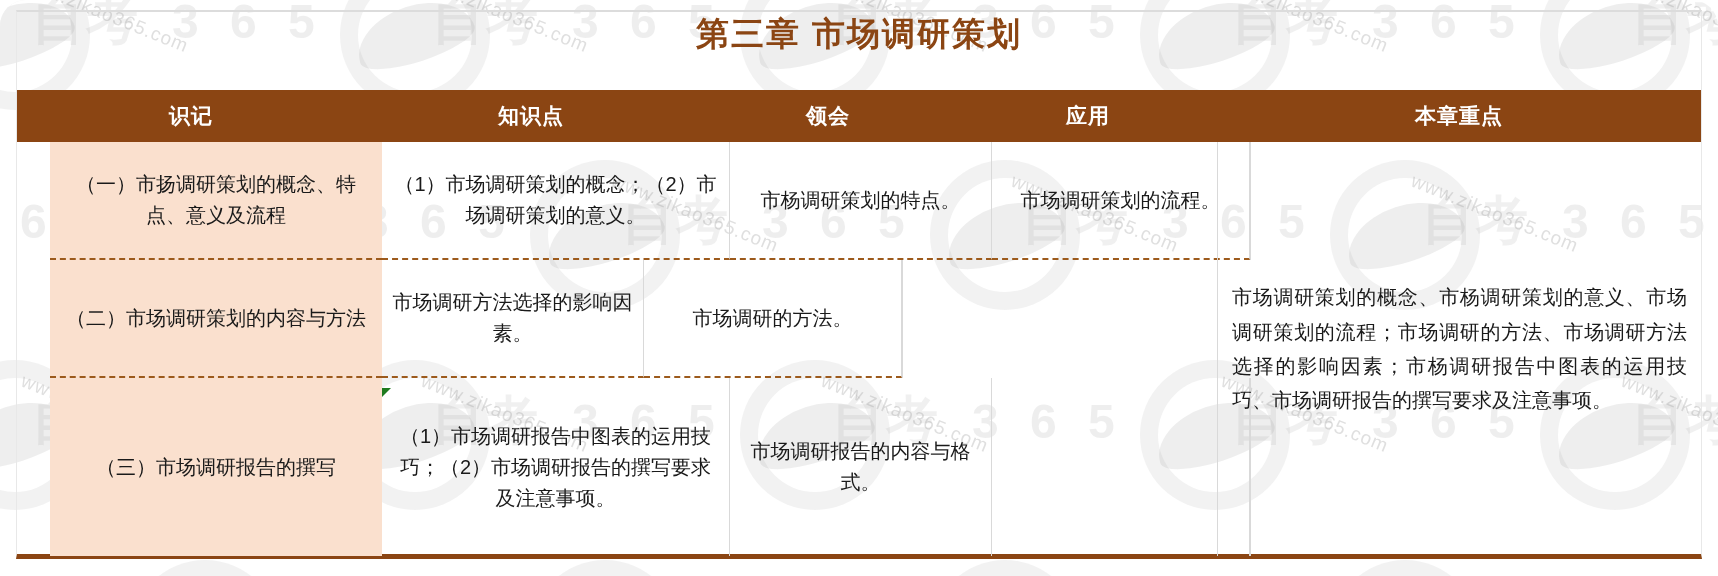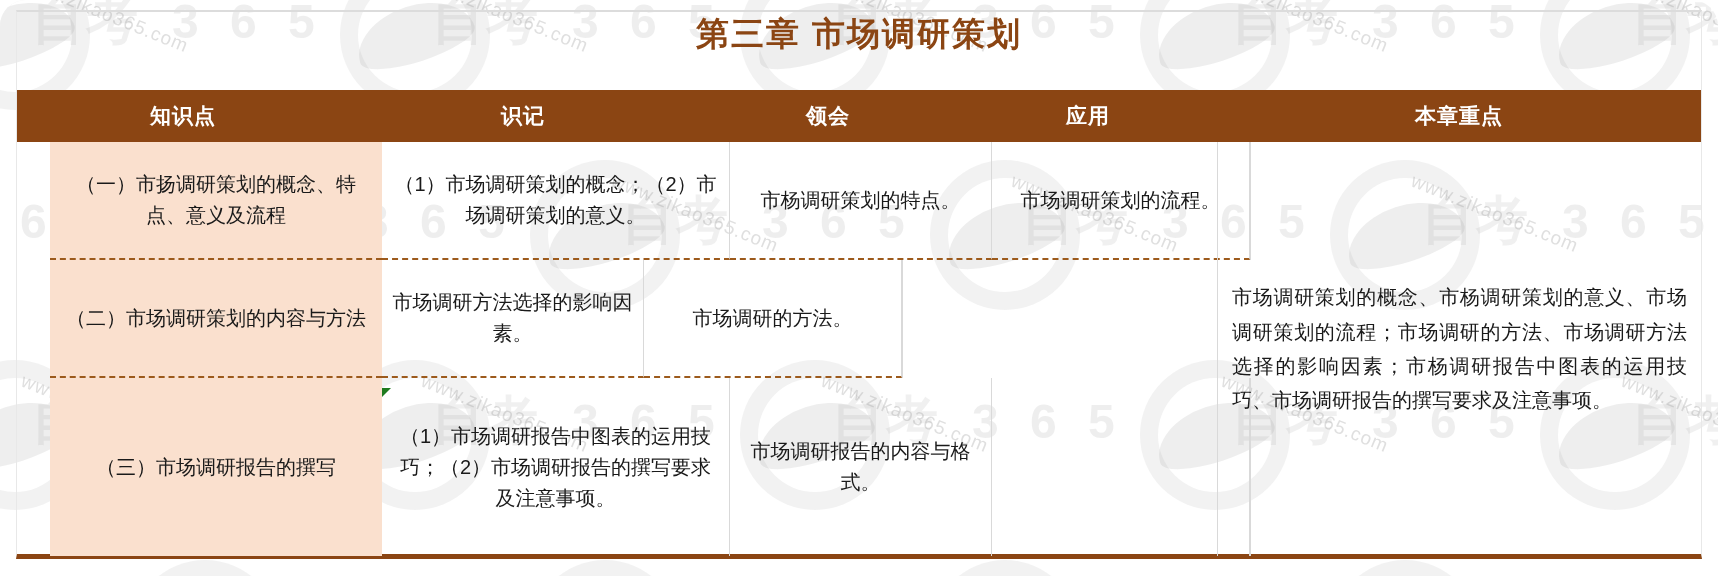--- a/index.html
+++ b/index.html
@@ -343,22 +343,22 @@
     </div>
   </div>
 
 <div class="table-wrap">
 
   <div class="title-band">
     <div class="title-text">第三章 市场调研策划</div>
   </div>
 
   <div class="head-row">
+    <div class="head-cell w2">识记</div>
     <div class="head-cell w1">知识点</div>
-    <div class="head-cell w2">识记</div>
     <div class="head-cell w3">领会</div>
     <div class="head-cell w4">应用</div>
     <div class="head-cell w5">本章重点</div>
   </div>
 
   <div class="body-rows">
 
     <div class="row r1">
       <div class="cell knowledge w1">（一）市扬调研策划的概念、特点、意义及流程</div>
       <div class="cell c2 w2">（1）市场调研策划的概念；（2）市场调研策划的意义。</div>

